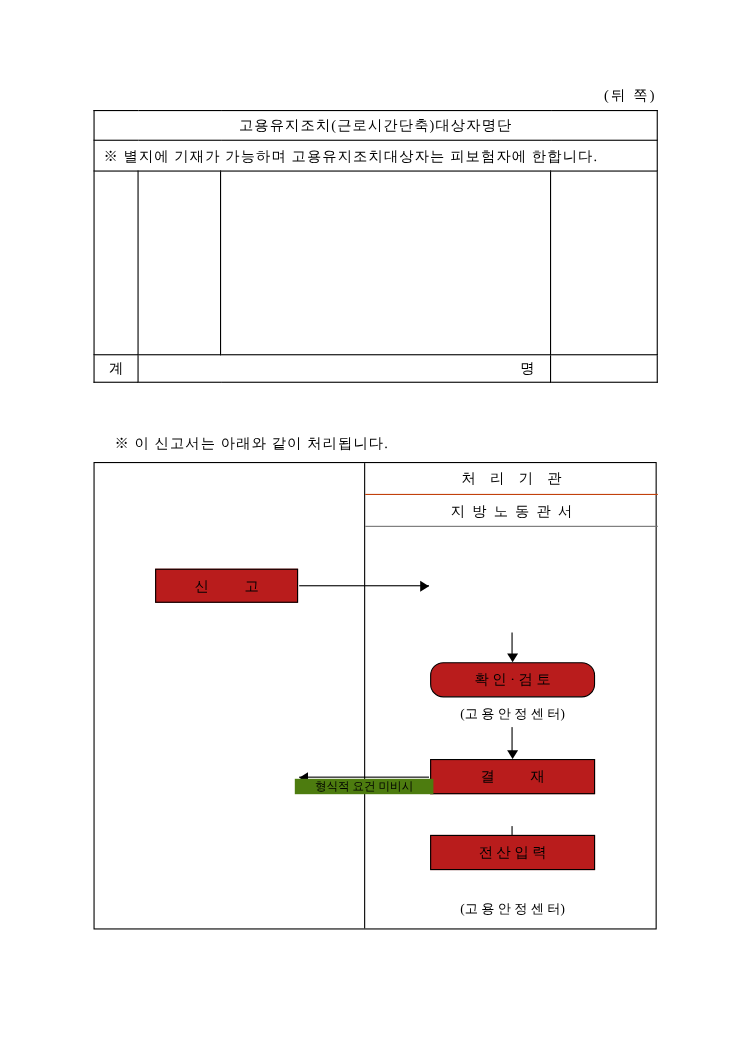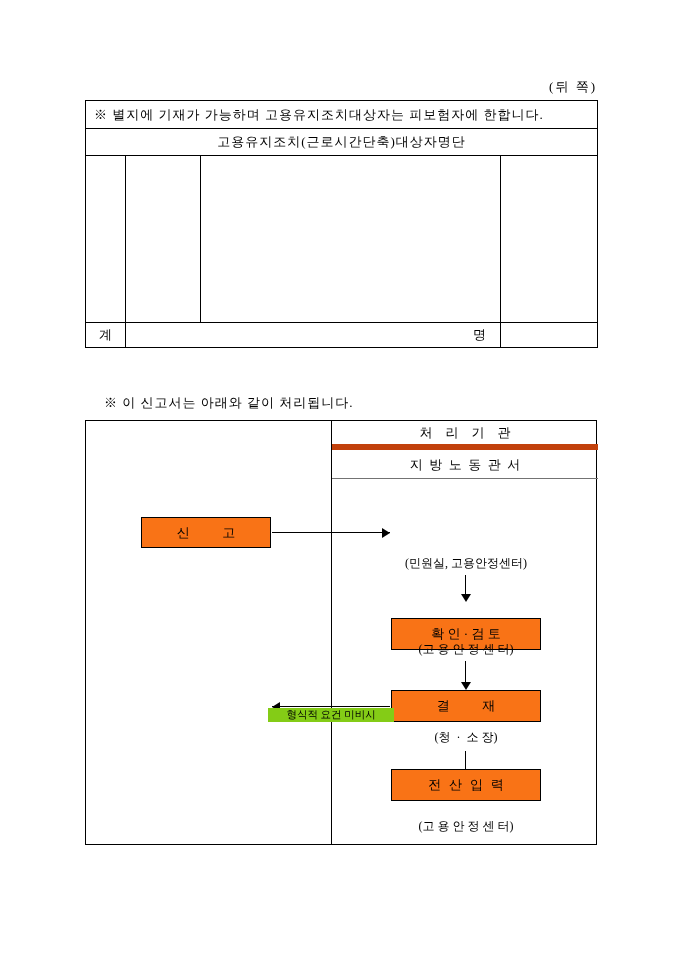--- a/index.html
+++ b/index.html
@@ -78,42 +78,42 @@
   .fc-left-header {
     position: absolute;
     left: 0; top: 0;
     width: 245px; height: 58px;
     display: flex; align-items: center; justify-content: center;
   }
   .fc-right-header-top {
     position: absolute;
     left: 246px; top: 0;
     width: 266px; height: 29px;
-    border-bottom: 6px solid #c2410c;
+    border-bottom: 1px solid #c2410c;
     display: flex; align-items: center; justify-content: center;
   }
   .fc-right-header-bottom {
     position: absolute;
     left: 246px; top: 30px;
     width: 266px; height: 28px;
     border-bottom: 1px solid #737373;
     display: flex; align-items: center; justify-content: center;
   }
   .fc-box {
     position: absolute;
     border: 1px solid #000;
     display: flex; align-items: center; justify-content: center;
-    background: #f97316;
+    background: #b91c1c;
   }
   .box-report     { left: 55px;  top: 96px;  width: 130px; height: 31px; }
   .box-receipt    { left: 305px; top: 96px;  width: 150px; height: 31px; }
-  .box-review     { left: 305px; top: 197px; width: 150px; height: 32px; }
+  .box-review     { left: 305px; top: 181px; width: 150px; height: 32px; border-radius: 12px; }
   .box-approval   { left: 305px; top: 269px; width: 150px; height: 32px; }
   .box-supplement { left: 55px;  top: 269px; width: 130px; height: 32px; }
-  .box-entry      { left: 305px; top: 348px; width: 150px; height: 32px; font-family: Liberation Mono, monospace; }
+  .box-entry      { left: 305px; top: 338px; width: 150px; height: 32px; }
 
   .fc-sub {
     position: absolute;
     left: 290px;
     width: 180px;
     text-align: center;
     font-size: 12px;
   }
   .sub-receipt  { top: 134px; }
   .sub-review   { top: 220px; }
@@ -166,43 +166,43 @@
     border-top: 5px solid transparent;
     border-bottom: 5px solid transparent;
     border-right: 8px solid #000;
   }
   .arrow-label {
     position: absolute;
     left: 182px; top: 287px;
     width: 126px;
     text-align: center;
     font-size: 10.5px;
-    background: #84cc16;
+    background: #4d7c0f;
   }
 </style>
 </head>
 <body>
 
 <div class="page">
 
   <div class="back-label pre">(뒤 쪽)</div>
 
   <table class="main-table">
     <colgroup>
       <col style="width:40px">
       <col style="width:75px">
       <col style="width:300px">
       <col style="width:97px">
     </colgroup>
     <tbody>
       <tr>
+        <td colspan="4" class="title-cell">고용유지조치(근로시간단축)대상자명단</td>
+      </tr>
+      <tr>
         <td colspan="4" class="note-cell">※ 별지에 기재가 가능하며 고용유지조치대상자는 피보험자에 한합니다.</td>
-      </tr>
-      <tr>
-        <td colspan="4" class="title-cell">고용유지조치(근로시간단축)대상자명단</td>
       </tr>
       <tr class="body-row">
         <td></td>
         <td></td>
         <td></td>
         <td></td>
       </tr>
       <tr class="total-row">
         <td class="total-label-cell">계</td>
         <td colspan="2" class="total-value-cell"><span>명</span></td>
@@ -213,36 +213,34 @@
 
   <div class="process-note">※ 이 신고서는 아래와 같이 처리됩니다.</div>
 
   <div class="flowchart">
     <div class="fc-divider"></div>
 
     <div class="fc-right-header-top pre">처    리    기    관</div>
     <div class="fc-right-header-bottom pre">지  방  노  동  관  서</div>
 
     <div class="fc-box box-report pre">신          고</div>
-    <div class="fc-sub sub-receipt pre">(민원실, 고용안정센터)</div>
 
     <div class="hline hline-report"></div>
     <div class="arrow-right"></div>
 
     <div class="vline vline-1"></div>
     <div class="arrow-down ad-1"></div>
 
     <div class="fc-box box-review pre">확 인 · 검 토</div>
     <div class="fc-sub sub-review pre">(고 용 안 정 센 터)</div>
 
     <div class="vline vline-2"></div>
     <div class="arrow-down ad-2"></div>
 
     <div class="fc-box box-approval pre">결          재</div>
-    <div class="fc-sub sub-approval pre">(청  ·  소 장)</div>
 
     <div class="hline hline-supplement"></div>
     <div class="arrow-left"></div>
     <div class="arrow-label pre">형식적 요건 미비시</div>
 
 
     <div class="vline vline-3"></div>
     <div class="arrow-down ad-3"></div>
 
     <div class="fc-box box-entry pre">전 산 입 력</div>

